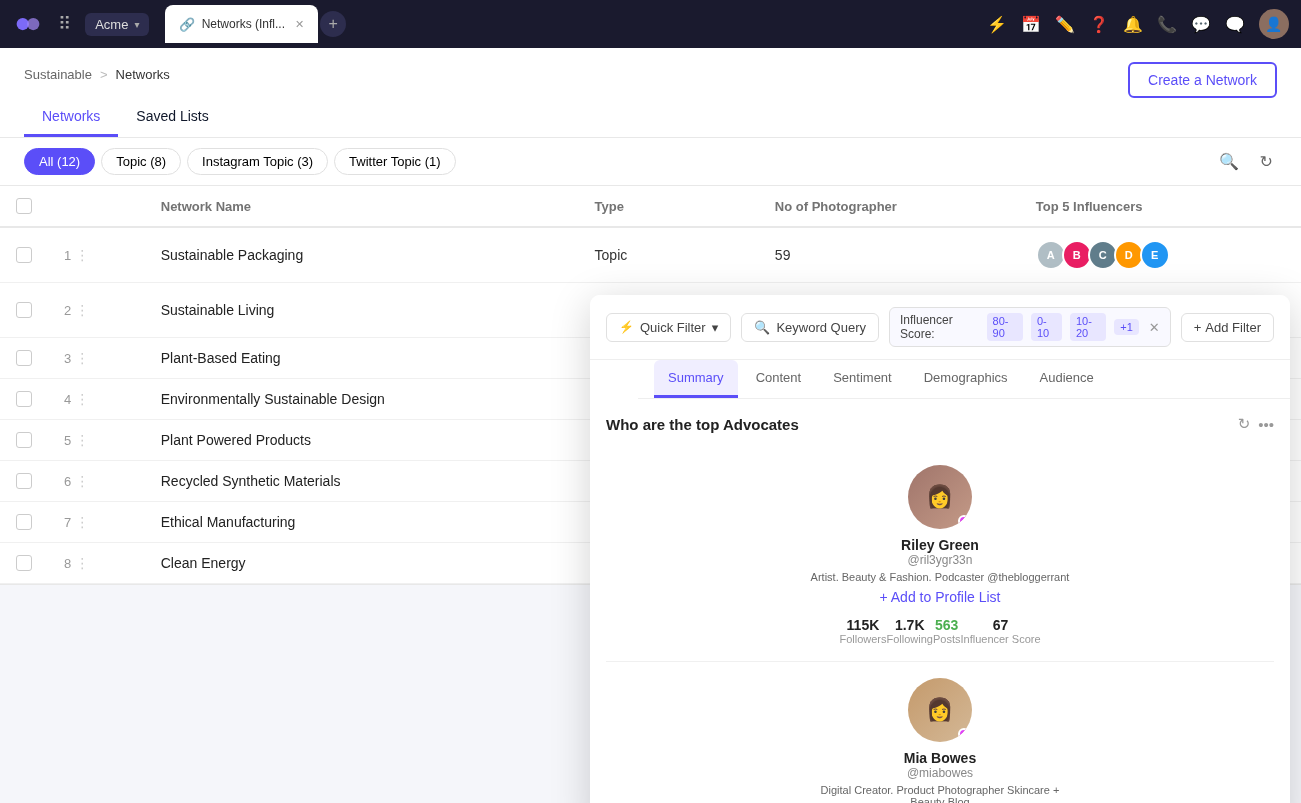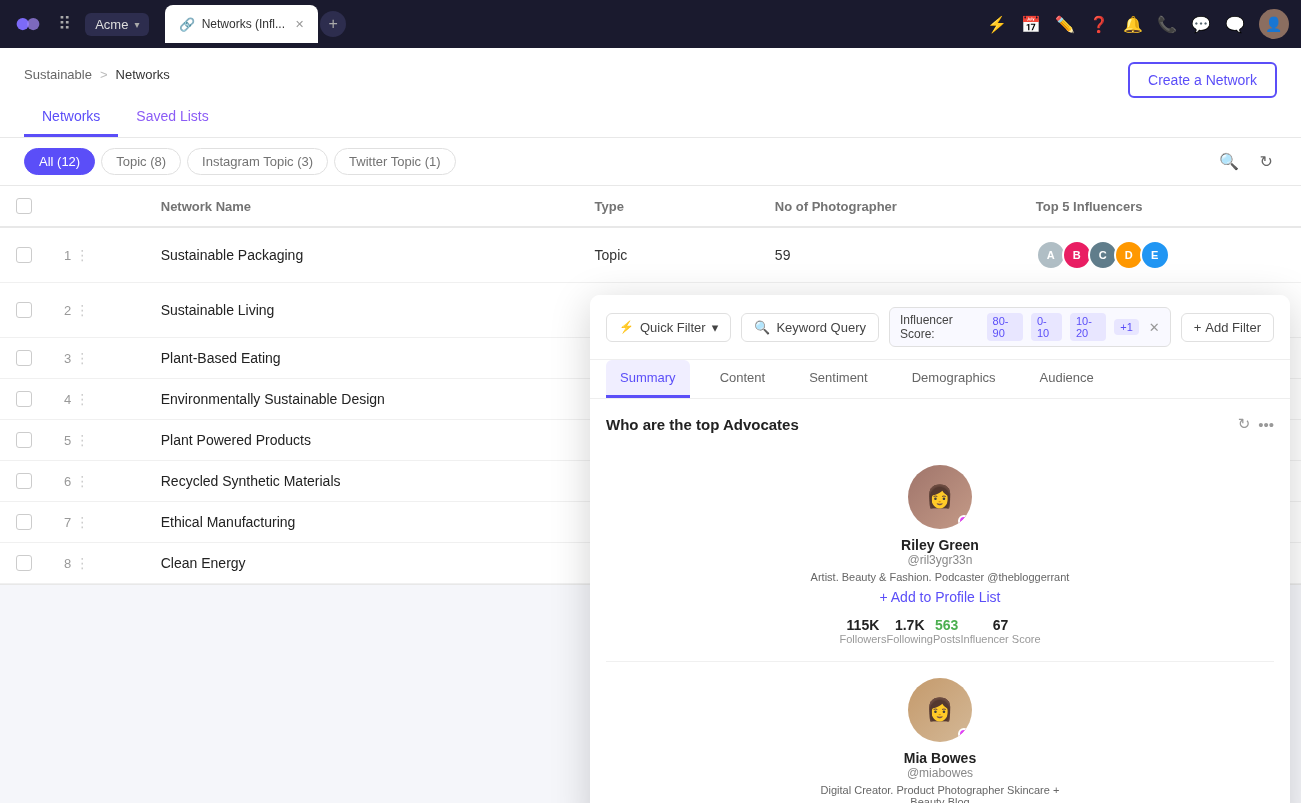--- a/index.html
+++ b/index.html
@@ -22,28 +22,28 @@
     .avatar-circle { width: 30px; height: 30px; border-radius: 50%; background: #666; overflow: hidden; display: flex; align-items: center; justify-content: center; }
 
     
     .page-header { background: #fff; padding: 14px 24px 0; border-bottom: 1px solid #e8e8e8; }
     .breadcrumb { display: flex; align-items: center; gap: 8px; font-size: 13px; color: #666; margin-bottom: 12px; }
     .breadcrumb a { color: #666; text-decoration: none; }
     .breadcrumb .sep { color: #bbb; }
     .breadcrumb .current { color: #333; font-weight: 500; }
     .header-row { display: flex; align-items: center; justify-content: space-between; }
     .main-tabs { display: flex; gap: 0; }
-    .main-tab { padding: 10px 18px; font-size: 14px; color: #8b5cf6; cursor: pointer; border-bottom: 3px solid transparent; text-decoration: none; }
+    .main-tab { padding: 10px 18px; font-size: 14px; color: #0f172a; cursor: pointer; border-bottom: 3px solid transparent; text-decoration: none; }
     .main-tab.active { color: #5b4ef8; border-bottom: 3px solid #5b4ef8; font-weight: 500; }
     .create-btn { background: #fff; border: 2px solid #5b4ef8; color: #5b4ef8; border-radius: 6px; padding: 8px 18px; font-size: 14px; font-weight: 400; cursor: pointer; white-space: nowrap; }
 
     
     .filter-tabs-row { background: #fff; padding: 10px 24px; display: flex; align-items: center; justify-content: space-between; border-bottom: 1px solid #e8e8e8; }
     .filter-tabs { display: flex; gap: 6px; }
-    .filter-tab { padding: 5px 14px; border-radius: 20px; font-size: 13px; color: #737373; cursor: pointer; border: 1px solid #e0e0e0; background: #fff; }
+    .filter-tab { padding: 5px 14px; border-radius: 20px; font-size: 13px; color: #000000; cursor: pointer; border: 1px solid #e0e0e0; background: #fff; }
     .filter-tab.active { background: #5b4ef8; color: #fff; border-color: #5b4ef8; }
     .filter-actions { display: flex; gap: 12px; }
     .icon-btn { background: none; border: none; cursor: pointer; color: #666; font-size: 16px; padding: 4px; }
 
     
     .table-container { background: #fff; margin: 0; border-bottom: 1px solid #e8e8e8; }
     table { width: 100%; border-collapse: collapse; }
     thead th { padding: 12px 16px; text-align: left; font-weight: 600; font-size: 13px; color: #737373; border-bottom: 2px solid #e8e8e8; background: #fff; }
     thead th:first-child { width: 40px; }
     tbody tr { border-bottom: 1px solid #f0f0f0; }
@@ -60,21 +60,21 @@
     .overlay-panel { position: fixed; top: 295px; left: 590px; width: 700px; background: #fff; border-radius: 10px; box-shadow: 0 8px 40px rgba(0,0,0,0.18); z-index: 100; overflow: hidden; }
     .filter-bar { padding: 12px 16px; background: #fff; display: flex; align-items: center; gap: 10px; border-bottom: 1px solid #eee; }
     .quick-filter-btn { display: flex; align-items: center; gap: 6px; padding: 6px 12px; border: 1px solid #e0e0e0; border-radius: 6px; background: #fff; cursor: pointer; font-size: 13px; color: #444; }
     .quick-filter-btn .icon { color: #5b4ef8; font-size: 12px; }
     .keyword-btn { display: flex; align-items: center; gap: 6px; padding: 6px 12px; border: 1px solid #e0e0e0; border-radius: 6px; background: #fff; cursor: pointer; font-size: 13px; color: #444; }
     .score-filter { display: flex; align-items: center; gap: 6px; padding: 5px 10px; border: 1px solid #e0e0e0; border-radius: 6px; background: #f9f9ff; font-size: 12px; color: #444; flex: 1; }
     .score-tag { background: #e8e6ff; color: #5b4ef8; border-radius: 4px; padding: 2px 6px; font-size: 11px; margin-left: 2px; }
     .score-close { color: #999; cursor: pointer; margin-left: 4px; font-size: 13px; }
     .add-filter-btn { display: flex; align-items: center; gap: 4px; padding: 6px 12px; border: 1px solid #e0e0e0; border-radius: 6px; background: #fff; cursor: pointer; font-size: 13px; color: #444; }
 
-    .panel-tabs { display: flex; padding: 0 16px; background: #fff; border-bottom: 1px solid #eee; gap: 16px; }
+    .panel-tabs { display: flex; padding: 0 16px; background: #fff; border-bottom: 1px solid #eee; gap: 4px; margin-left: 48px; }
     .panel-tab { padding: 10px 14px; font-size: 13px; color: #666; cursor: pointer; border-bottom: 3px solid transparent; }
     .panel-tab.active { color: #5b4ef8; border-bottom: 3px solid #5b4ef8; background: #f0eeff; border-radius: 6px 6px 0 0; font-weight: 500; }
 
     .panel-content { padding: 16px; max-height: 430px; overflow-y: auto; }
     .panel-section-title { font-size: 15px; font-weight: 600; color: #222; margin-bottom: 16px; display: flex; align-items: center; justify-content: space-between; }
     .panel-section-actions { display: flex; gap: 8px; }
     .panel-icon-btn { background: none; border: none; cursor: pointer; color: #999; font-size: 15px; }
 
     .advocate-card { display: flex; flex-direction: column; align-items: center; padding: 16px 0; border-bottom: 1px solid #f0f0f0; }
     .advocate-avatar { width: 64px; height: 64px; border-radius: 50%; overflow: hidden; position: relative; display: flex; align-items: center; justify-content: center; font-size: 22px; font-weight: bold; color: #fff; margin-bottom: 8px; }

